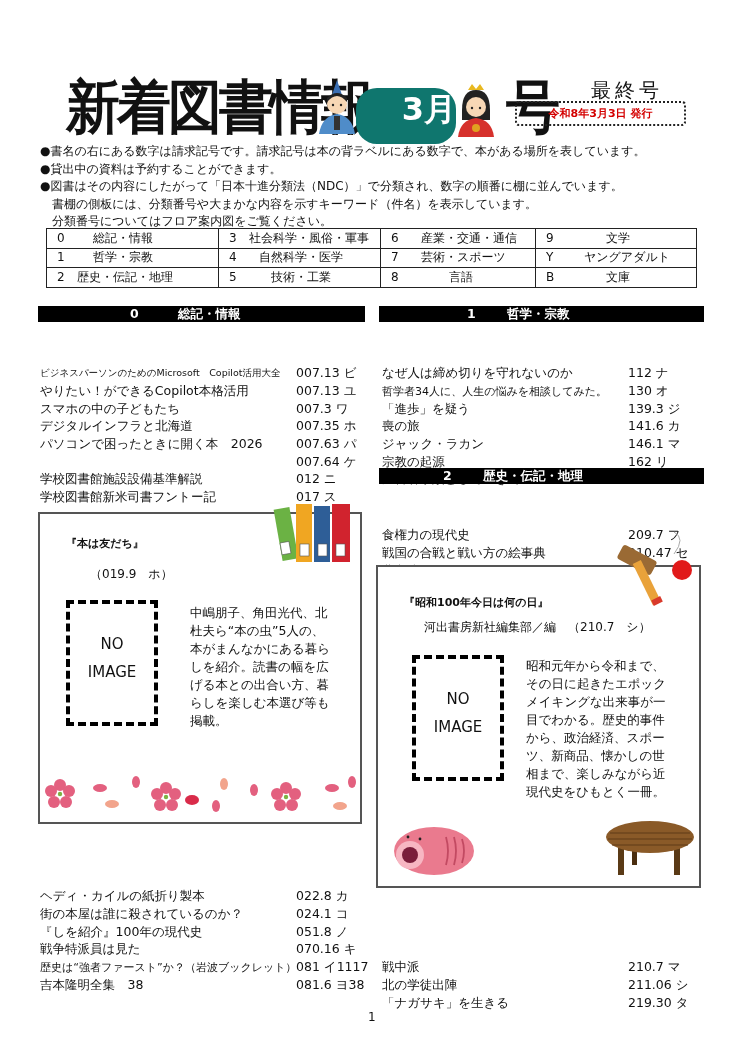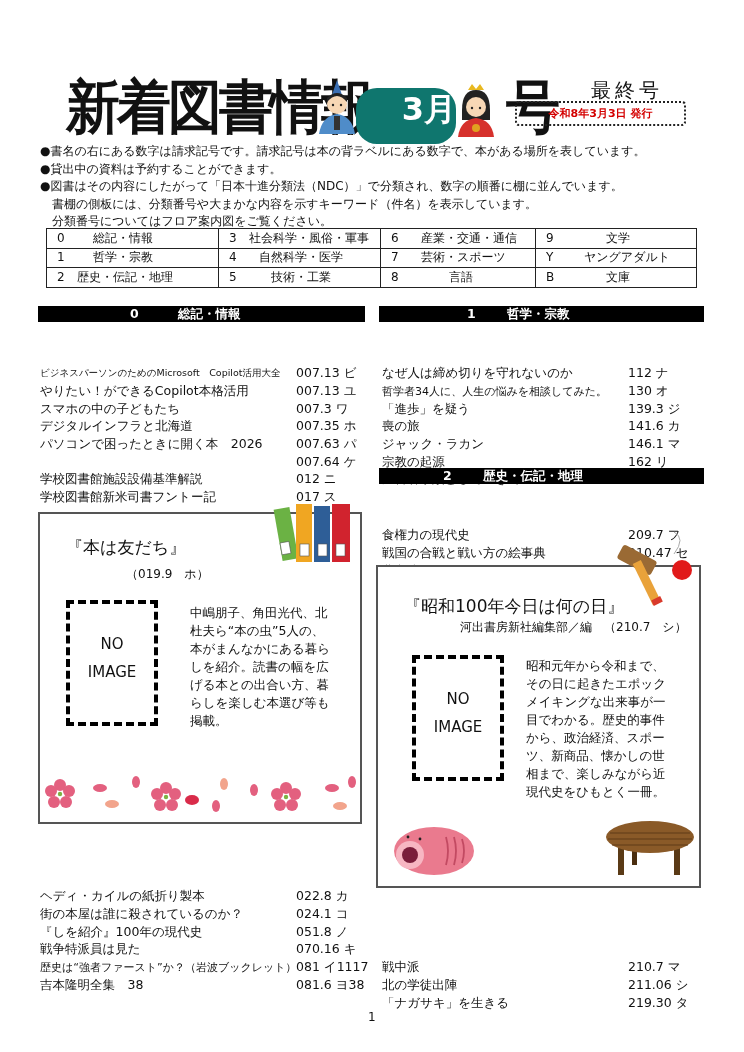--- a/index.html
+++ b/index.html
@@ -27,22 +27,22 @@
   .sec-head { position: absolute; height: 16px; background: #000; color: #fff; font-weight: bold; font-size: 12.5px; line-height: 16px; }
 
   .book-list { position: absolute; font-size: 12.5px; margin-top: 42px; }
   .book-row { display: flex; height: 17.7px; align-items: center; white-space: nowrap; }
   .book-row .t { flex: 0 0 auto; }
   .book-row .c { position: absolute; }
   .small { font-size: 9.5px; }
   .small2 { font-size: 11px; }
 
   .feature { position: absolute; border: 2px solid #555; background: #fff; }
-  .feat-title { position: absolute; font-size: 17px; white-space: nowrap; }
-  .feat-sub { position: absolute; font-size: 12px; white-space: nowrap; margin-left: 36px; }
+  .feat-title { position: absolute; font-size: 11px; white-space: nowrap; font-weight: bold; }
+  .feat-sub { position: absolute; font-size: 12px; white-space: nowrap; }
   .noimg { position: absolute; border: 4px dashed #000; text-align: center; font-size: 15px; line-height: 28px; }
   .feat-desc { position: absolute; font-size: 12.5px; line-height: 18px; }
 
   .page-no { position: absolute; left: 368px; top: 1010px; font-size: 12px; }
 </style>
 </head>
 <body>
 
 <div class="masthead">
   <div class="title-main">新着図書情報</div>

